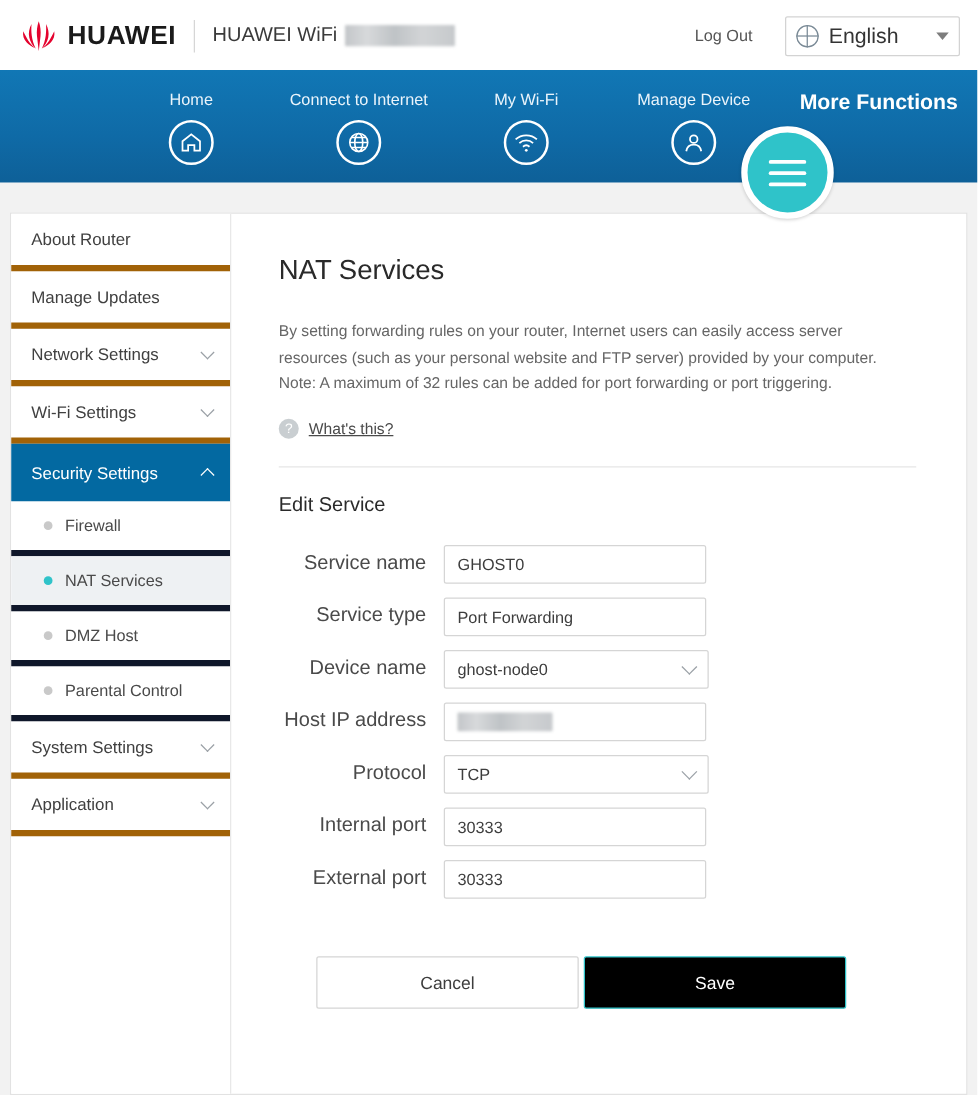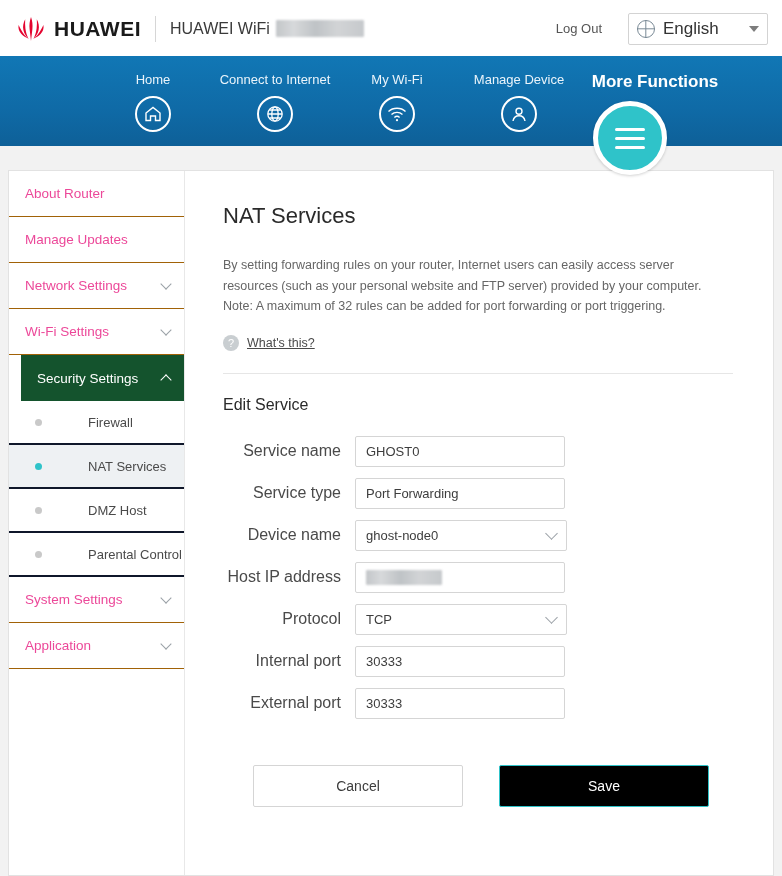--- a/index.html
+++ b/index.html
@@ -95,21 +95,21 @@
   .navband {
     height: 90px;
     background: linear-gradient(180deg, #1177b5 0%, #0f6aa6 60%, #0e6098 100%);
     position: relative;
   }
   .nav-items {
     display: flex;
     align-items: flex-start;
     height: 100%;
     padding-left: 92px;
-    gap: 0px;
+    gap: 12px;
   }
   .nav-item {
     width: 122px;
     text-align: center;
     color: #eaf4fb;
     padding-top: 16px;
     cursor: pointer;
     position: relative;
   }
   .nav-label { font-size: 13px; }
@@ -169,54 +169,52 @@
     border-right: 1px solid #e8e8e8;
     background: #fff;
     flex: 0 0 auto;
   }
   .side-item {
     height: 46px;
     display: flex;
     align-items: center;
     padding: 0 14px 0 16px;
     font-size: 13.5px;
-    color: #ec4899;
-    border-bottom: 1px solid #a16207;
+    color: #404040;
+    border-bottom: 5px solid #a16207;
     cursor: pointer;
   }
   .side-item .chev {
     margin-left: auto;
     width: 8px; height: 8px;
     border-right: 1.6px solid #9aa0a6;
     border-bottom: 1.6px solid #9aa0a6;
     transform: rotate(45deg);
     margin-top: -4px;
   }
   .side-item.active {
-    background: #14532d;
+    background: #0369a1;
     color: #ffffff;
     border-bottom: none;
-    margin-left: 12px;
   }
   .side-item.active .chev {
     border-right-color: #ffffff;
     border-bottom-color: #ffffff;
     transform: rotate(225deg);
     margin-top: 4px;
   }
   .sub-item {
     height: 44px;
     display: flex;
     align-items: center;
     padding-left: 26px;
     font-size: 13px;
     color: #4a4a4a;
-    border-bottom: 2px solid #0f172a;
+    border-bottom: 5px solid #0f172a;
     cursor: pointer;
-    gap: 36px;
   }
   .sub-item .dot {
     width: 7px; height: 7px;
     border-radius: 50%;
     background: #c9c9c9;
     margin-right: 10px;
     flex: 0 0 auto;
   }
   .sub-item.selected {
     background: #eef1f3;
@@ -306,21 +304,21 @@
     flex: 0 0 auto;
   }
   .masked-field {
     position: relative;
   }
   .masked-field .blurred {
     width: 76px; height: 15px;
   }
   .btn-row {
     display: flex;
-    gap: 36px;
+    gap: 4px;
     margin-top: 46px;
     padding-left: 30px;
   }
   .btn {
     width: 210px;
     height: 42px;
     display: flex; align-items: center; justify-content: center;
     font-size: 14px;
     border-radius: 2px;
     cursor: pointer;

